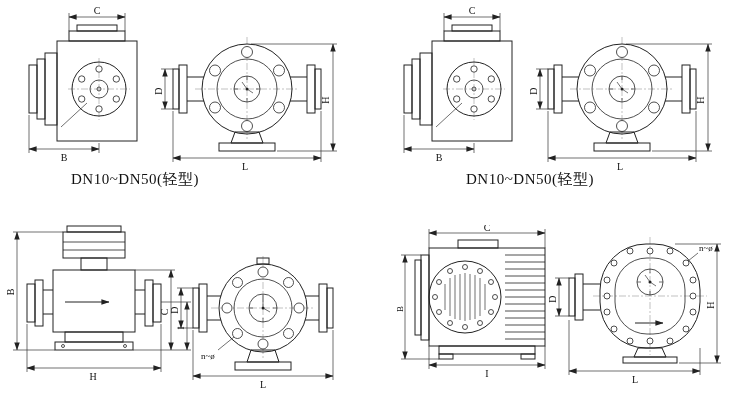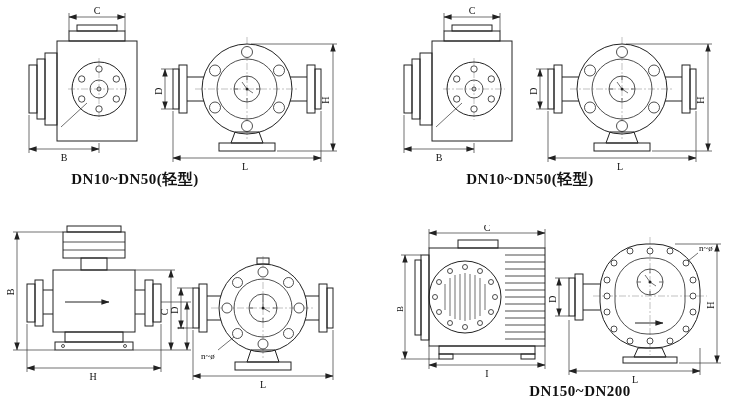--- a/index.html
+++ b/index.html
@@ -1,20 +1,20 @@
 <!DOCTYPE html>
 <html><head>
 <meta charset="utf-8">
 <style>
   * { margin:0; padding:0; box-sizing:border-box; }
   html,body { width:750px; height:417px; background:#fff; overflow:hidden;
               font-family:"Liberation Serif", serif; }
   .page { position:relative; width:750px; height:417px; background:#fff; }
   .fig { position:absolute; }
-  .caption { position:absolute; font-size:15px; font-weight:700; color:#111;
+  .caption { position:absolute; font-size:15px; font-weight:400; color:#111;
              text-align:center; letter-spacing:.5px; white-space:nowrap; }
   svg text { font-family:"Liberation Serif", serif; fill:#111; }
   .ln   { stroke:#222; stroke-width:1; fill:none; }
   .ln2  { stroke:#222; stroke-width:.8; fill:none; }
   .thin { stroke:#333; stroke-width:.7; fill:none; }
   .cl   { stroke:#999; stroke-width:.6; stroke-dasharray:7 2 2 2; fill:none; }
   .bolt { stroke:#222; stroke-width:.8; fill:#fff; }
 </style>
 </head>
 <body>
@@ -436,15 +436,14 @@
     <g>
       <line class="thin" x1="174" y1="95" x2="174" y2="150"></line>
       <line class="thin" x1="305" y1="123" x2="305" y2="150"></line>
       <line class="thin" x1="174" y1="146" x2="305" y2="146" marker-start="url(#arr)" marker-end="url(#arr)"></line>
       <text x="240" y="158" font-size="10" text-anchor="middle">L</text>
     </g>
   </svg>
 
   <div class="caption" style="left:55px;top:170px;width:160px">DN10~DN50(轻型)</div>
   <div class="caption" style="left:450px;top:170px;width:160px">DN10~DN50(轻型)</div>
-  <div class="caption" style="left:500px;top:383px;width:160px">DN150~DN200</div>
 
 </div>
 
 </body></html>

